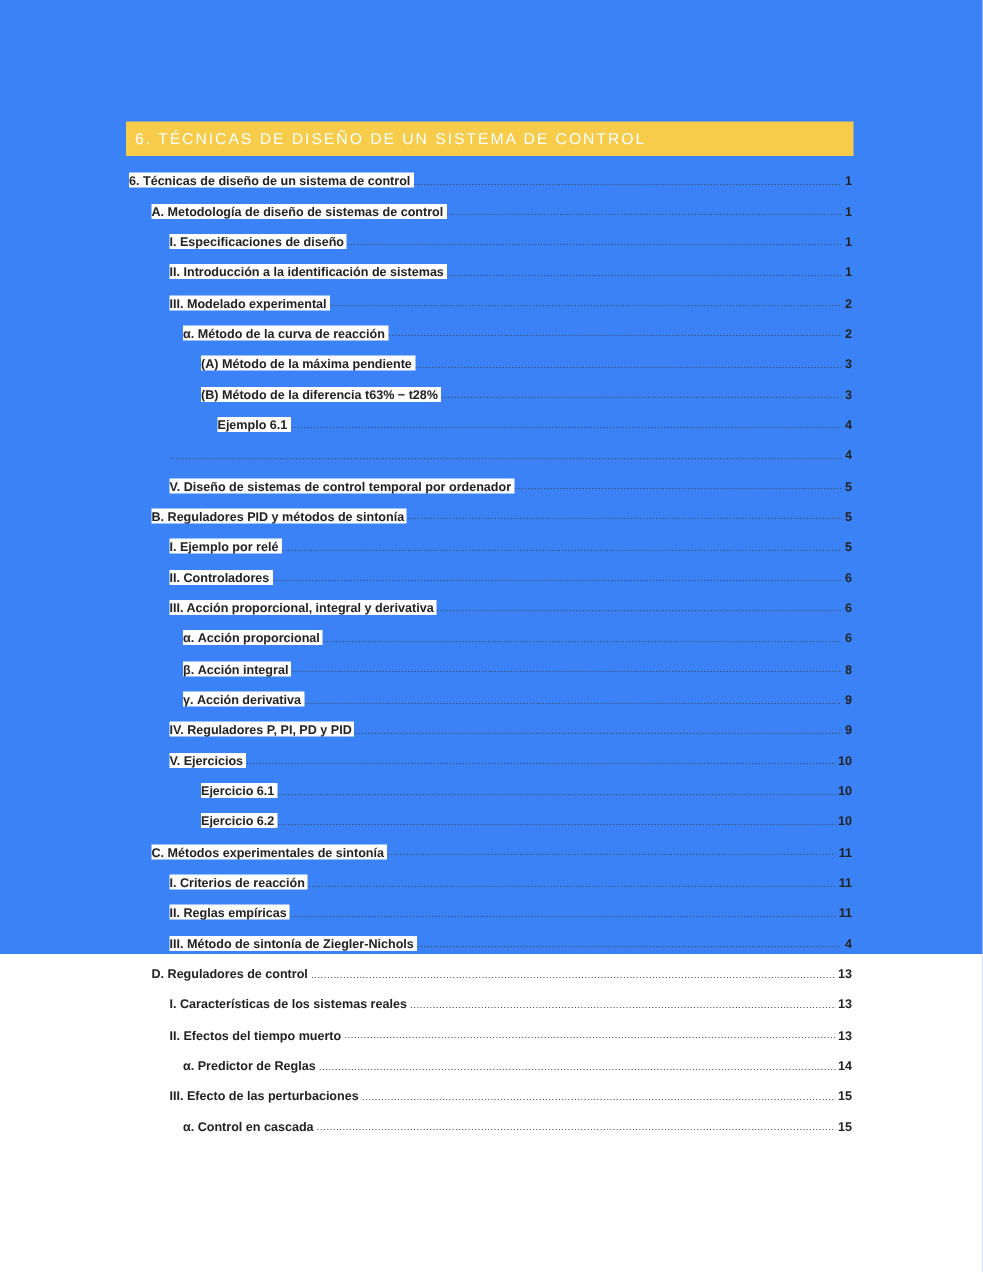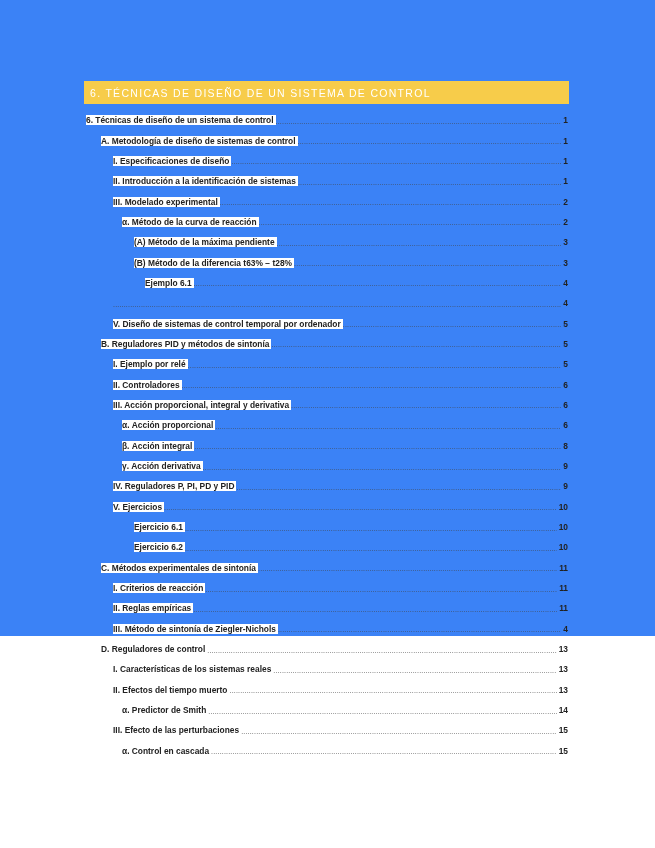--- a/index.html
+++ b/index.html
@@ -232,21 +232,21 @@
         <span class="label">I. Características de los sistemas reales</span>
         <span class="dots"></span>
         <span class="page-num">13</span>
       </div>
     <div class="toc-entry l2">
         <span class="label">II. Efectos del tiempo muerto</span>
         <span class="dots"></span>
         <span class="page-num">13</span>
       </div>
     <div class="toc-entry l3">
-        <span class="label">α. Predictor de Smith</span>
+        <span class="label">α. Predictor de Reglas</span>
         <span class="dots"></span>
         <span class="page-num">14</span>
       </div>
     <div class="toc-entry l2">
         <span class="label">III. Efecto de las perturbaciones</span>
         <span class="dots"></span>
         <span class="page-num">15</span>
       </div>
     <div class="toc-entry l3">
         <span class="label">α. Control en cascada</span>

